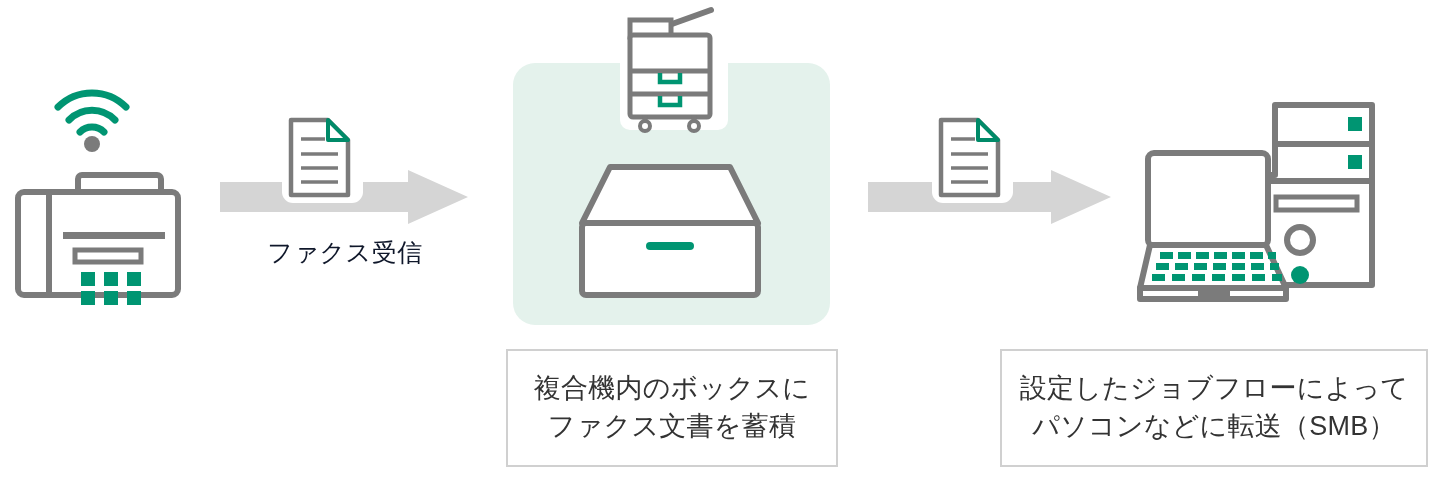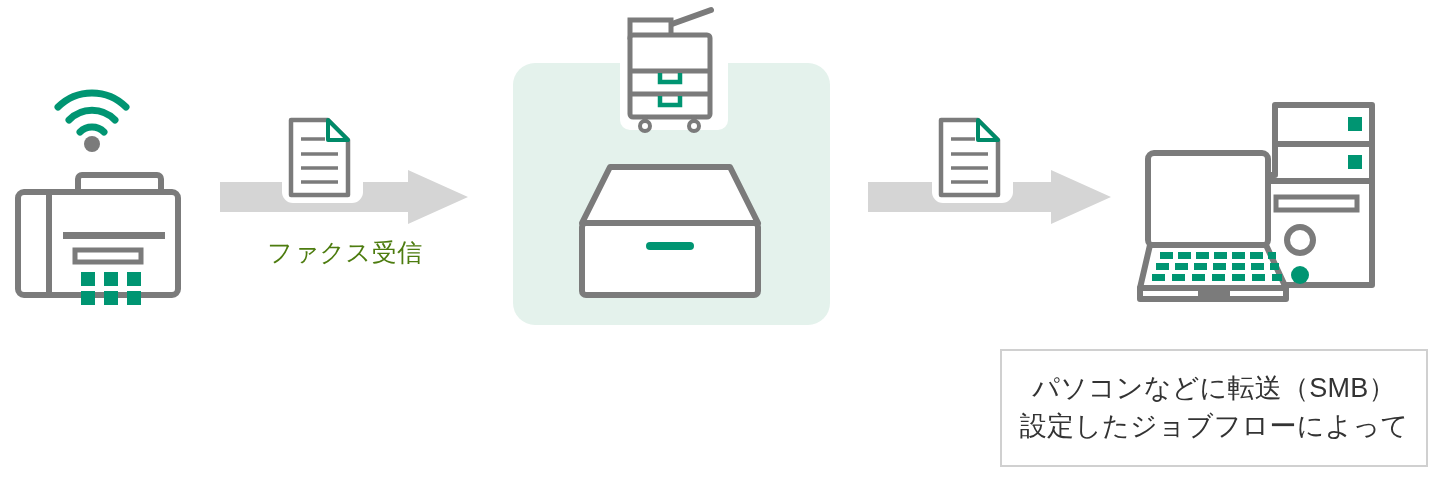--- a/index.html
+++ b/index.html
@@ -26,21 +26,21 @@
     top: 63px;
     width: 317px;
     height: 262px;
     background: #e4f2ec;
     border-radius: 22px;
   }
 
   
   .flow-label {
     font-size: 25px;
-    color: #4d7c0f;
+    color: #0f172a;
     letter-spacing: 0.02em;
     white-space: nowrap;
     text-align: center;
     line-height: 1;
   }
 
   
   .caption-box {
     box-sizing: border-box;
     border: 2px solid #d0d0d0;
@@ -234,19 +234,23 @@
           <rect x="132" y="189" width="10" height="7"></rect>
         </g>
 
         <path d="M 0 203 L 146 203 L 146 214 L 0 214 Z" fill="#ffffff" stroke="#7b7b7b" stroke-width="6" stroke-linejoin="round"></path>
 
         <rect x="58" y="206" width="32" height="5" fill="#7b7b7b"></rect>
       </g>
     </svg>
   </div>
 
+  <div class="abs caption-box" style="left:506px; top:349px; width:332px; height:118px;">
+    <div class="caption-line">複合機内のボックスに</div>
+    <div class="caption-line">ファクス文書を蓄積</div>
+  </div>
 
   <div class="abs caption-box" style="left:1000px; top:349px; width:428px; height:118px;">
+    <div class="caption-line">設定したジョブフローによって</div>
     <div class="caption-line">パソコンなどに転送（SMB）</div>
-    <div class="caption-line">設定したジョブフローによって</div>
   </div>
 
 </div>
 
 </body></html>

